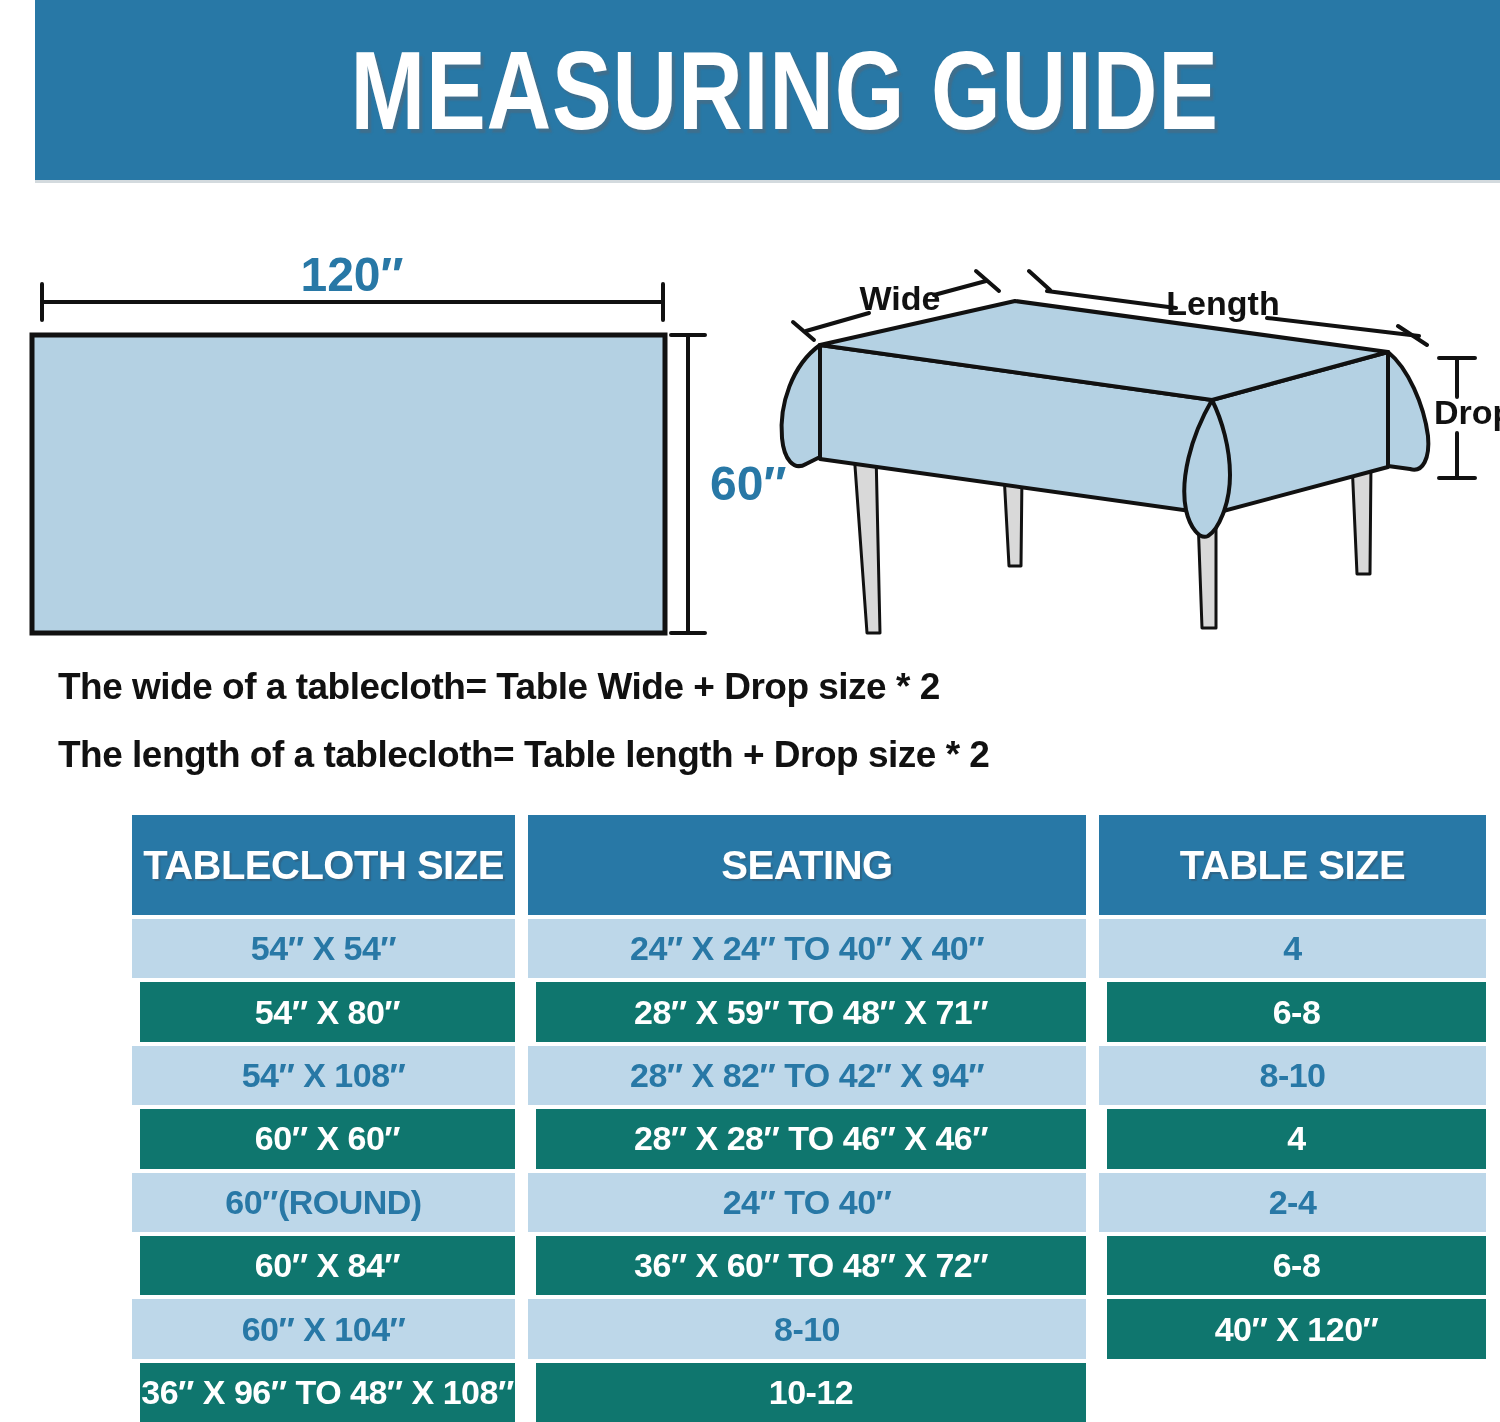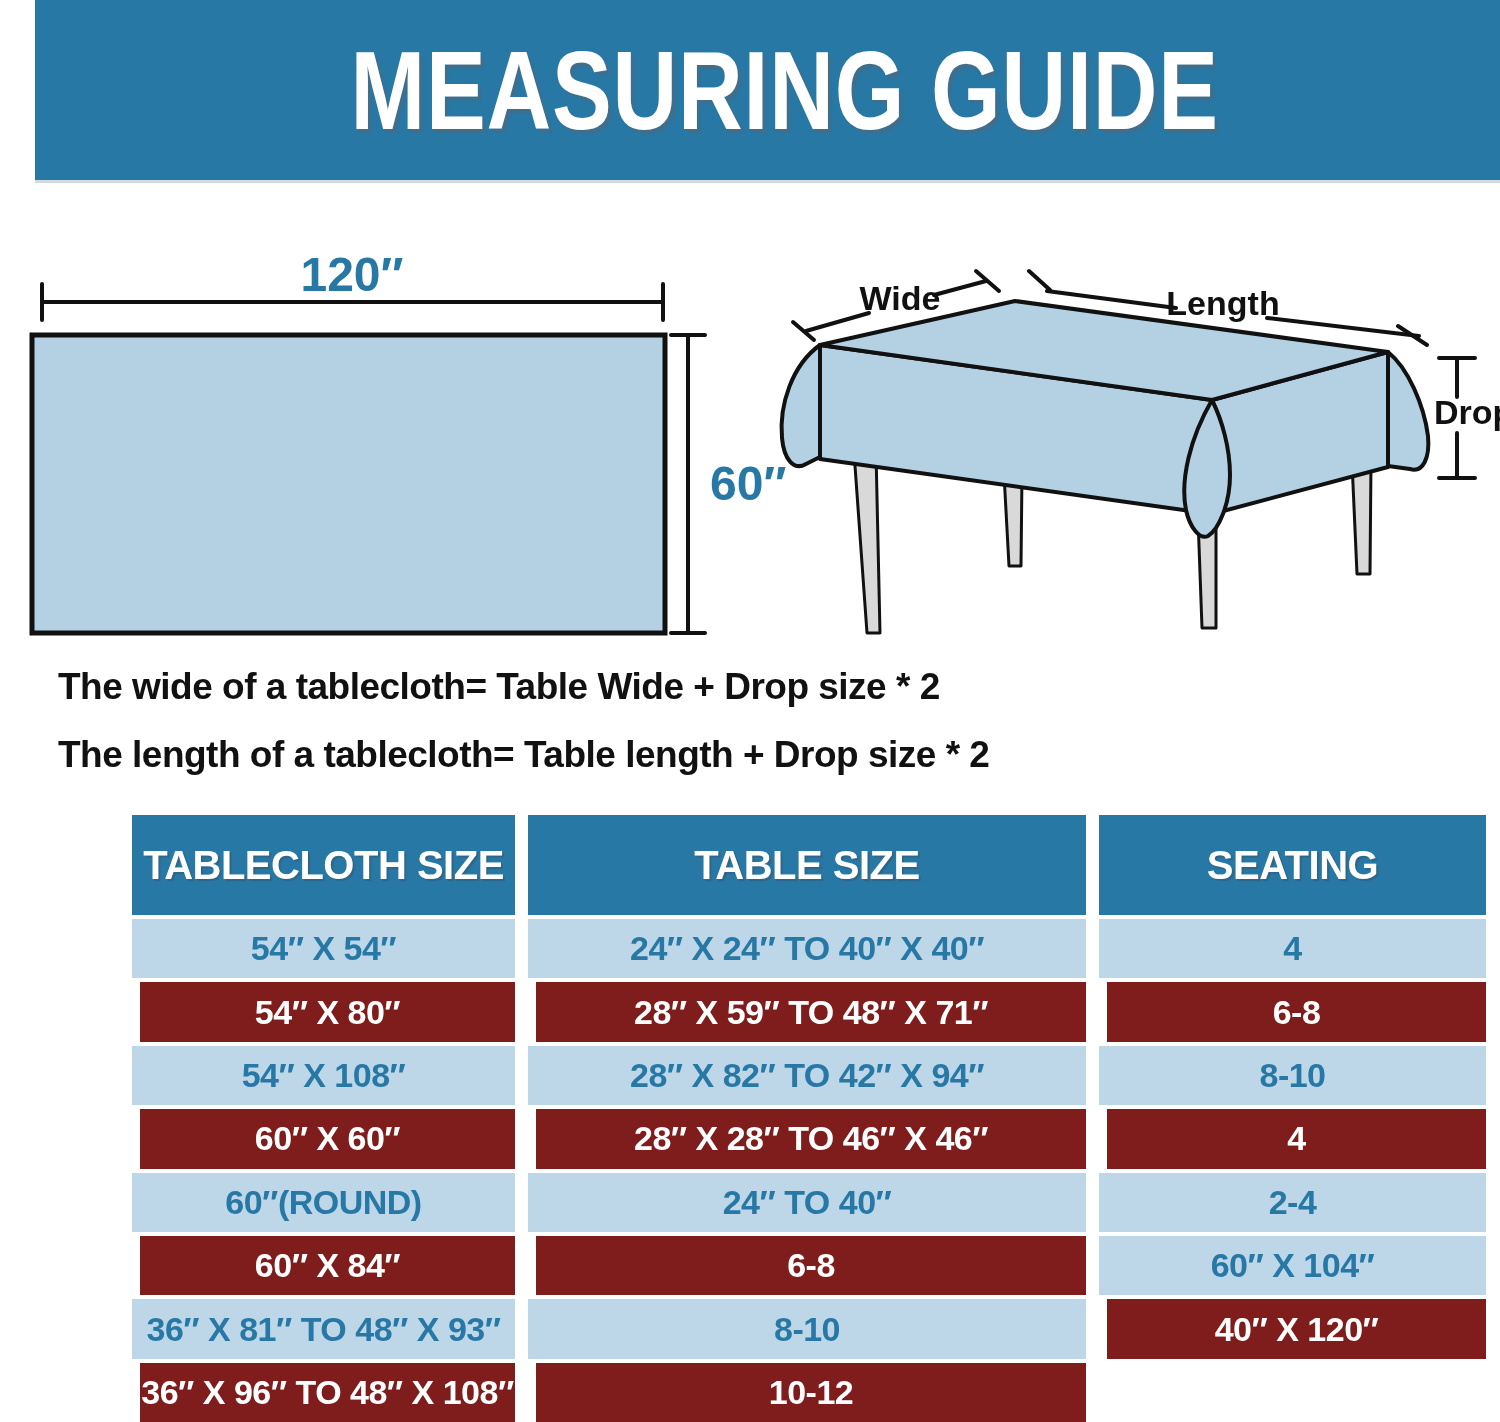--- a/index.html
+++ b/index.html
@@ -33,21 +33,21 @@
   .size-table{position:absolute;left:84px;top:815px;display:grid;
               grid-template-columns:383px 558px 387px;
               grid-template-rows:100px repeat(8,59.4px);
               column-gap:13px;row-gap:4px;padding-left:48px;}
   .size-table .th{background:#2878a6;color:#ffffff;font-weight:bold;font-size:40px;
               display:flex;align-items:center;justify-content:center;
               letter-spacing:-0.5px;text-shadow:2px 2px 1px rgba(60,70,80,0.35);}
   .size-table .cell{font-weight:bold;font-size:34px;letter-spacing:-0.5px;
               display:flex;align-items:center;justify-content:center;white-space:nowrap;}
   .size-table .light{background:#bdd7e9;color:#2878a6;}
-  .size-table .dark{background:#7f1d1d;color:#ffffff;margin-left:8px;}
+  .size-table .dark{background:#0f766e;color:#ffffff;margin-left:8px;}
 </style>
 </head>
 <body>
 
 <div class="banner">
   <div class="title">MEASURING GUIDE</div>
 </div>
 
 <svg class="diagram" width="1500" height="680" viewBox="0 0 1500 680">
 
@@ -84,22 +84,22 @@
   <path class="dim" d="M1457,358 V397 M1457,433 V478"></path>
   <path class="dim" d="M1439,358 H1475 M1439,478 H1475"></path>
   <text class="lbl-black" x="1434" y="424" text-anchor="start">Drop</text>
 </svg>
 
 <div class="formula f1">The wide of a tablecloth= Table Wide + Drop size * 2</div>
 <div class="formula f2">The length of a tablecloth= Table length + Drop size * 2</div>
 
 <div class="size-table">
   <div class="th">TABLECLOTH SIZE</div>
+  <div class="th">SEATING</div>
   <div class="th">TABLE SIZE</div>
-  <div class="th">SEATING</div>
 
   <div class="cell light">54″ X 54″</div>
   <div class="cell light">24″ X 24″ TO 40″ X 40″</div>
   <div class="cell light">4</div>
 
   <div class="cell dark">54″ X 80″</div>
   <div class="cell dark">28″ X 59″ TO 48″ X 71″</div>
   <div class="cell dark">6-8</div>
 
   <div class="cell light">54″ X 108″</div>
@@ -108,22 +108,22 @@
 
   <div class="cell dark">60″ X 60″</div>
   <div class="cell dark">28″ X 28″ TO 46″ X 46″</div>
   <div class="cell dark">4</div>
 
   <div class="cell light">60″(ROUND)</div>
   <div class="cell light">24″ TO 40″</div>
   <div class="cell light">2-4</div>
 
   <div class="cell dark">60″ X 84″</div>
+  <div class="cell dark">36″ X 60″ TO 48″ X 72″</div>
   <div class="cell dark">6-8</div>
 
   <div class="cell light">60″ X 104″</div>
-  <div class="cell light">36″ X 81″ TO 48″ X 93″</div>
   <div class="cell light">8-10</div>
 
   <div class="cell dark">40″ X 120″</div>
   <div class="cell dark">36″ X 96″ TO 48″ X 108″</div>
   <div class="cell dark">10-12</div>
 </div>
 
 </body></html>

